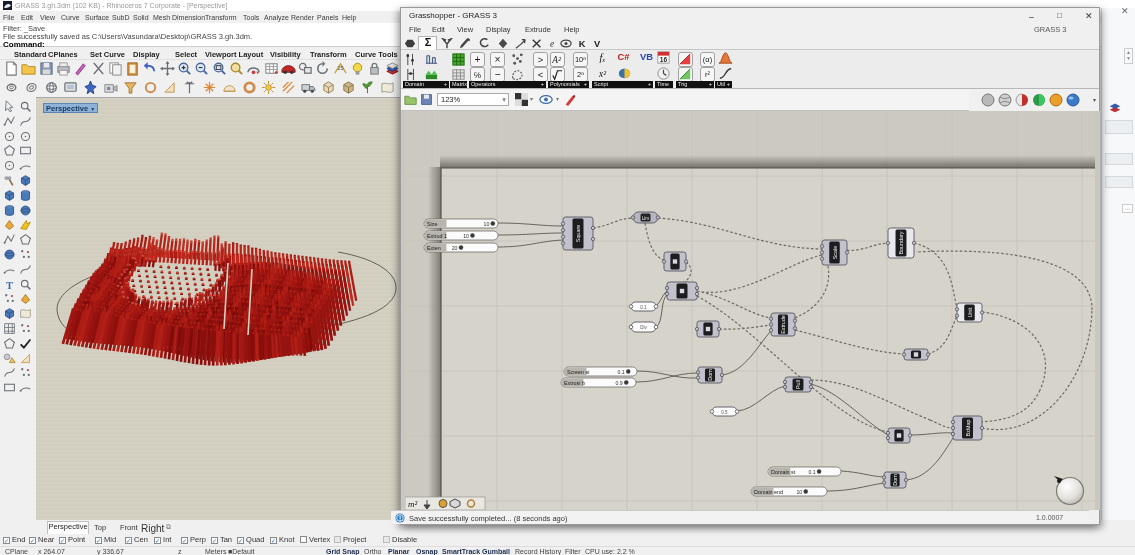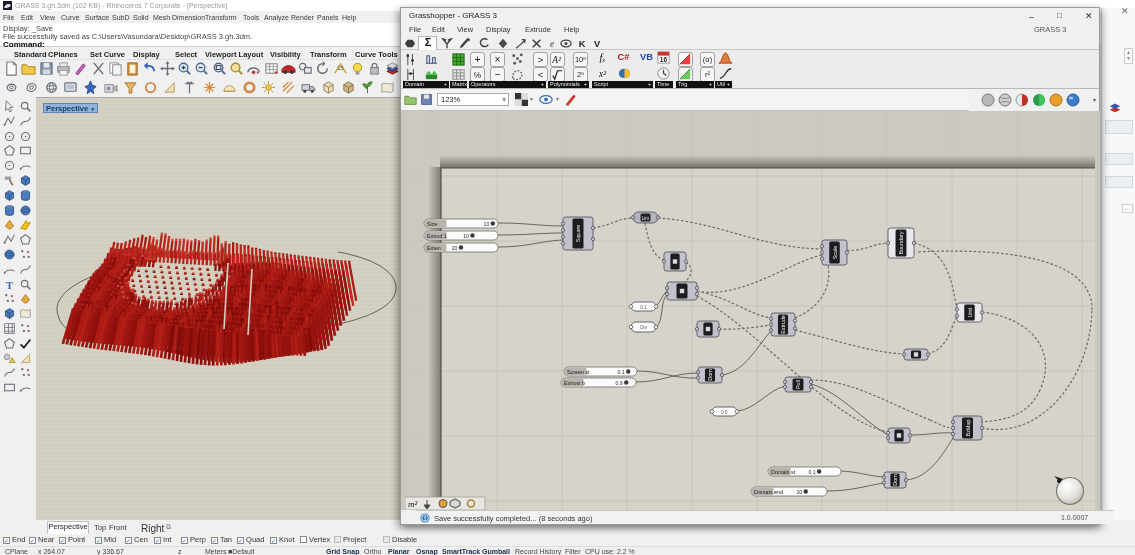--- a/index.html
+++ b/index.html
@@ -23,21 +23,21 @@
     <span style="position:absolute;left:153px">Mesh</span>
     <span style="position:absolute;left:172px">Dimension</span>
     <span style="position:absolute;left:205px">Transform</span>
     <span style="position:absolute;left:243px">Tools</span>
     <span style="position:absolute;left:264px">Analyze</span>
     <span style="position:absolute;left:291px">Render</span>
     <span style="position:absolute;left:317px">Panels</span>
     <span style="position:absolute;left:342px">Help</span>
   </div>
 <div class="abs" style="left:0;top:23px;width:1135px;height:24px;background:#fff;border-bottom:1px solid #d0d0d0">
-    <div class="abs" style="left:3px;top:1px;font-size:7.5px;color:#444">Display: _Save</div>
+    <div class="abs" style="left:3px;top:1px;font-size:7.5px;color:#444">Filter: _Save</div>
     <div class="abs" style="left:3px;top:9px;font-size:7.5px;color:#444">File successfully saved as C:\Users\Vasundara\Desktop\GRASS 3.gh.3dm.</div>
     <div class="abs" style="left:3px;top:17px;font-size:8px;color:#000;font-weight:bold">Command:</div>
   </div>
 <div class="abs" style="left:0;top:47px;width:1135px;height:13px;background:#f0f0f0;border-bottom:1px solid #e0e0e0">
     <div class="abs" style="top:3px;width:400px;font-size:7.5px;color:#222;font-weight:bold">
       <span style="position:absolute;left:14px">Standard</span>
       <span style="position:absolute;left:48px">CPlanes</span>
       <span style="position:absolute;left:90px">Set Curve</span>
       <span style="position:absolute;left:133px">Display</span>
       <span style="position:absolute;left:175px">Select</span>
@@ -585,21 +585,21 @@
       <path fill="#a01611" d="M71.7 307.3h2.3v1.9h-2.3zM83.0 308.1h2.3v1.9h-2.3zM90.4 308.8h2.3v1.9h-2.3zM97.8 309.7h2.3v1.9h-2.3zM112.3 312.6h2.3v1.9h-2.3zM123.3 315.1h2.3v1.9h-2.3zM194.6 325.9h2.3v1.9h-2.3zM198.4 326.3h2.3v1.9h-2.3zM206.0 327.2h2.3v1.9h-2.3zM213.6 328.0h2.3v1.9h-2.3zM217.5 328.3h2.3v1.9h-2.3zM221.3 328.7h2.3v1.9h-2.3zM232.8 329.7h2.3v1.9h-2.3zM236.6 330.0h2.3v1.9h-2.3zM244.3 330.5h2.3v1.9h-2.3zM248.1 330.8h2.3v1.9h-2.3zM251.9 331.1h2.3v1.9h-2.3zM259.6 331.6h2.3v1.9h-2.3zM263.4 331.9h2.3v1.9h-2.3zM267.3 332.1h2.3v1.9h-2.3zM294.1 333.8h2.3v1.9h-2.3zM301.8 334.3h2.3v1.9h-2.3z"></path>
       <path fill="#b01f15" d="M75.5 307.5h2.3v1.9h-2.3zM86.7 308.4h2.3v1.9h-2.3zM105.1 311.0h2.3v1.9h-2.3zM108.7 311.8h2.3v1.9h-2.3zM119.6 314.3h2.3v1.9h-2.3zM126.9 316.0h2.3v1.9h-2.3zM130.6 316.8h2.3v1.9h-2.3zM138.0 318.3h2.3v1.9h-2.3zM141.7 319.0h2.3v1.9h-2.3zM149.2 320.3h2.3v1.9h-2.3zM152.9 320.9h2.3v1.9h-2.3zM164.2 322.4h2.3v1.9h-2.3zM168.0 322.9h2.3v1.9h-2.3zM179.4 324.1h2.3v1.9h-2.3zM183.2 324.6h2.3v1.9h-2.3zM187.0 325.0h2.3v1.9h-2.3zM190.8 325.4h2.3v1.9h-2.3zM202.2 326.8h2.3v1.9h-2.3zM228.9 329.4h2.3v1.9h-2.3zM255.8 331.4h2.3v1.9h-2.3zM274.9 332.6h2.3v1.9h-2.3zM286.5 333.3h2.3v1.9h-2.3zM290.3 333.6h2.3v1.9h-2.3z"></path>
       <path fill="#a81b14" d="M79.2 307.8h2.3v1.9h-2.3zM94.1 309.2h2.3v1.9h-2.3zM101.4 310.3h2.3v1.9h-2.3zM116.0 313.4h2.3v1.9h-2.3zM134.3 317.6h2.3v1.9h-2.3zM145.4 319.7h2.3v1.9h-2.3zM156.7 321.4h2.3v1.9h-2.3zM160.4 321.9h2.3v1.9h-2.3zM171.8 323.3h2.3v1.9h-2.3zM175.6 323.7h2.3v1.9h-2.3zM209.8 327.6h2.3v1.9h-2.3zM225.1 329.0h2.3v1.9h-2.3zM240.4 330.3h2.3v1.9h-2.3zM271.1 332.4h2.3v1.9h-2.3zM278.8 332.9h2.3v1.9h-2.3zM282.6 333.1h2.3v1.9h-2.3zM298.0 334.0h2.3v1.9h-2.3z"></path>
       <path d="M228 262l-4 66M252 268l-4 66" stroke="#d3cfc1" stroke-width="1.6" fill="none"></path>
     </svg>
     <div class="abs" style="left:7px;top:5px;background:#8db3d9;border:1px solid #5a85b5;font-size:7.5px;font-weight:bold;color:#17365c;padding:0 2px;height:10px;line-height:9px">Perspective <span style="font-size:5px">▼</span></div>
   </div>
 <div class="abs" style="left:0;top:520px;width:1135px;height:14px;background:#f0f0f0">
     <div class="abs" style="left:47px;top:1px;width:42px;height:13px;background:#fff;border:1px solid #c0c0c0;border-bottom:none;font-size:7.5px;text-align:center;color:#222">Perspective</div>
     <span class="abs" style="left:94px;top:3px;font-size:7.5px;color:#333">Top</span>
-    <span class="abs" style="left:109px;top:3px;font-size:7.5px;color:#333">Front</span>
+    <span class="abs" style="left:120px;top:3px;font-size:7.5px;color:#333">Front</span>
     <span class="abs" style="left:141px;top:3px;font-size:10px;color:#333">Right</span>
     <span class="abs" style="left:166px;top:3px;font-size:7px;color:#777">⧉</span>
   </div>
 <div class="abs" style="left:0;top:534px;width:1135px;height:12px;background:#f0f0f0;font-size:7.5px;color:#333">
     <div class="abs" style="top:1px;width:1135px">
       <span style="position:absolute;left:3px"><span style="display:inline-block;width:7px;height:7px;border:1px solid #888;background:#fff;vertical-align:-1px;text-align:center;line-height:6px;font-size:6px;color:#1a66cc">✓</span> End</span>
       <span style="position:absolute;left:29px"><span style="display:inline-block;width:7px;height:7px;border:1px solid #888;background:#fff;vertical-align:-1px;text-align:center;line-height:6px;font-size:6px;color:#1a66cc">✓</span> Near</span>
       <span style="position:absolute;left:59px"><span style="display:inline-block;width:7px;height:7px;border:1px solid #888;background:#fff;vertical-align:-1px;text-align:center;line-height:6px;font-size:6px;color:#1a66cc">✓</span> Point</span>
       <span style="position:absolute;left:95px"><span style="display:inline-block;width:7px;height:7px;border:1px solid #888;background:#fff;vertical-align:-1px;text-align:center;line-height:6px;font-size:6px;color:#1a66cc">✓</span> Mid</span>
       <span style="position:absolute;left:125px"><span style="display:inline-block;width:7px;height:7px;border:1px solid #888;background:#fff;vertical-align:-1px;text-align:center;line-height:6px;font-size:6px;color:#1a66cc">✓</span> Cen</span>
@@ -1090,20 +1090,20 @@
       </defs>
       <g>
         <circle cx="665" cy="380" r="13.5" fill="url(#sphg)" stroke="#7c7a72" stroke-width="1.2"></circle>
         <path d="M655 371l-6-6 9 3z" fill="#1c1c1c"></path>
         <circle cx="654" cy="370" r="2" fill="#1c1c1c"></circle>
       </g>
     </svg>
   </div>
 <div class="abs" style="left:401px;top:111px;width:4px;height:399px;background:#cac7bf"></div>
 <div class="abs" style="left:1095px;top:111px;width:5px;height:399px;background:#cac7bf"></div>
-<div class="abs" style="left:416px;top:510px;width:698px;height:14px;background:#f2f2f2;border-top:1px solid #c8c8c8">
+<div class="abs" style="left:391px;top:510px;width:698px;height:14px;background:#f2f2f2;border-top:1px solid #c8c8c8">
     <svg class="abs" style="left:4px;top:2px" width="10" height="10" viewBox="0 0 12 12">
       <circle cx="6" cy="6" r="5.5" fill="#2a7ac0"></circle>
       <circle cx="6" cy="6" r="4" fill="none" stroke="#fff"></circle>
       <text x="6" y="9" font-size="8" fill="#fff" text-anchor="middle" font-weight="bold">!</text>
     </svg>
     <span class="abs" style="left:18px;top:3px;font-size:7.5px;color:#333">Save successfully completed... (8 seconds ago)</span>
     <span class="abs" style="left:645px;top:3px;font-size:7px;color:#555">1.0.0007</span>
   </div>
 </body></html>

